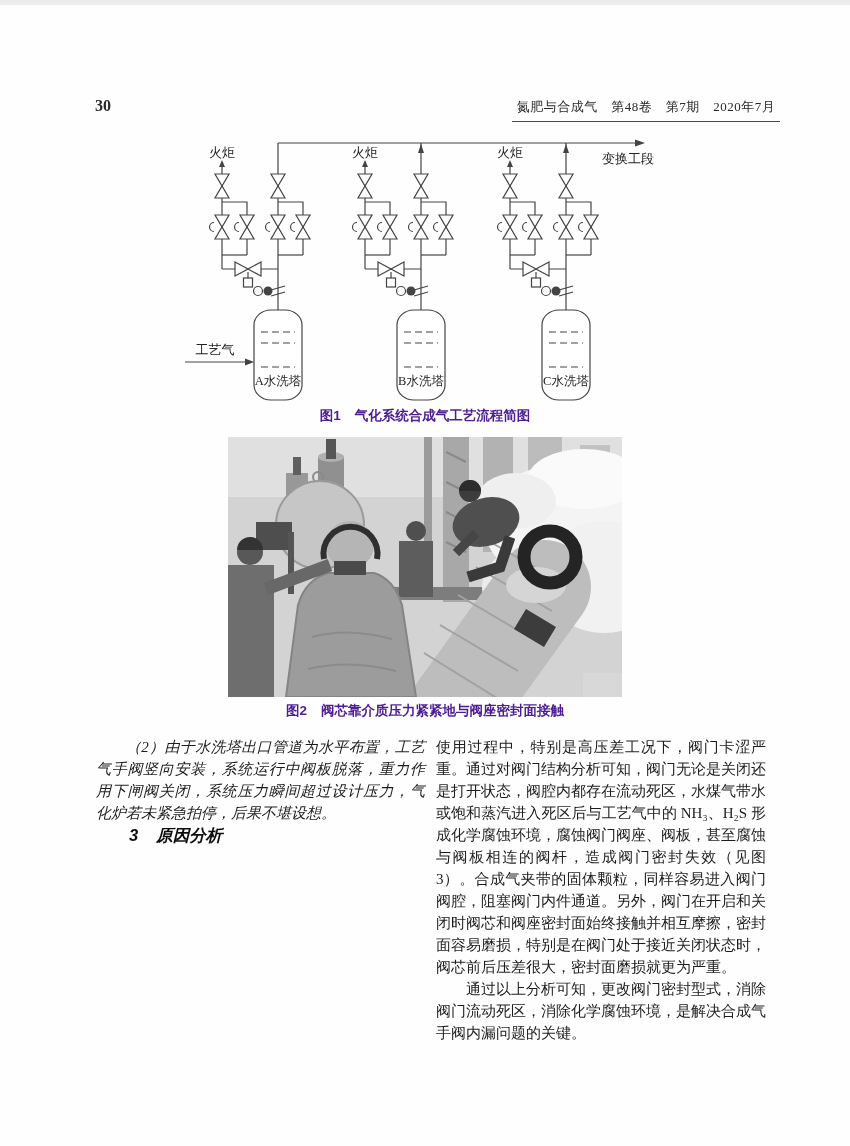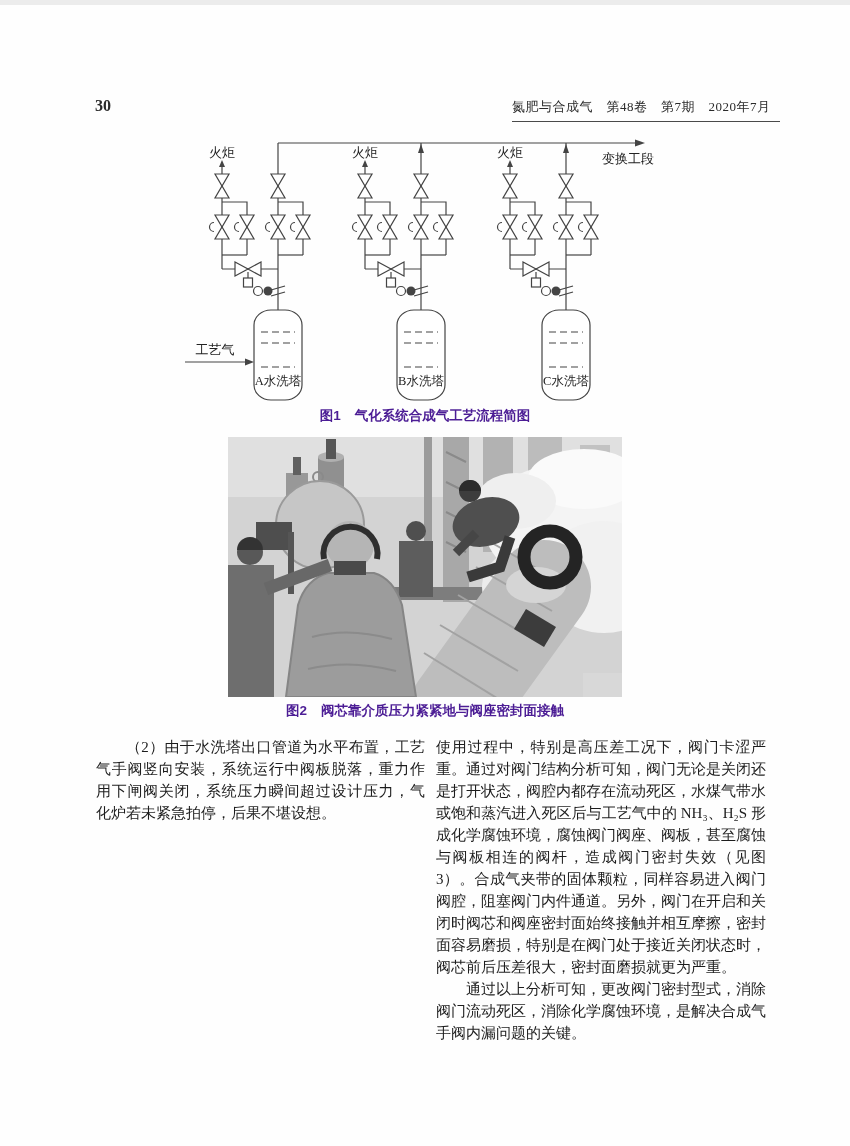--- a/index.html
+++ b/index.html
@@ -1,31 +1,31 @@
 <!DOCTYPE html>
 <html><head>
 <meta charset="utf-8">
 <style>
   html,body{margin:0;padding:0;background:#ffffff;}
   .page{position:relative;width:850px;height:1146px;background:#fefefe;overflow:hidden;
         font-family:"Liberation Serif",serif;color:#1f1f1f;}
   .scan-edge{position:absolute;top:0;left:0;width:850px;height:5px;background:#ececec;}
   .page-number{position:absolute;top:97px;left:95px;font-size:16px;font-weight:600;color:#2a2a2a;}
-  .journal-header{position:absolute;top:98px;left:512px;width:268px;text-align:left;
+  .journal-header{position:absolute;top:98px;left:512px;width:268px;text-align:center;
         font-size:13px;letter-spacing:.5px;color:#2a2a2a;padding-bottom:5px;border-bottom:1.4px solid #4a4a4a;}
   .fig1-svg{position:absolute;top:133px;left:185px;}
   .fig-caption{position:absolute;left:0;width:850px;text-align:center;
         font-family:"Liberation Sans",sans-serif;font-weight:bold;font-size:13.5px;color:#4c1d95;}
   .fig1-caption{top:407px;}
   .fig2-caption{top:702px;}
   .fig-caption .cap-label{margin-right:14px;}
   .photo{position:absolute;top:437px;left:228px;width:394px;height:260px;}
   .col{position:absolute;top:736px;width:330px;font-size:15px;line-height:22px;
         text-align:justify;text-justify:inter-ideograph;color:#1c1c1c;}
-  .col-left{left:96px;width:329px;}
+  .col-left{left:96px;width:329px;font-style:italic;}
   .col-right{left:436px;}
   .col p{margin:0;text-indent:2em;}
   .col p.no-indent{text-indent:0;}
   .section-heading{font-family:"Liberation Sans",sans-serif;font-weight:bold;font-size:16.5px;
         color:#0d0d0d;margin:13px 0 10px 0;text-indent:0;}
   .section-heading .sec-num{margin-right:18px;}
   svg text{font-family:"Liberation Serif",serif;fill:#222;}
 </style>
 </head>
 <body>
@@ -204,19 +204,22 @@
     </g>
     <rect x="355" y="236" width="39" height="24" fill="#d8d8d8"></rect>
   </svg>
 
   <div class="fig-caption fig2-caption">
     <span class="cap-label">图2</span><span>阀芯靠介质压力紧紧地与阀座密封面接触</span>
   </div>
 
   <div class="col col-left">
     <p>（2）由于水洗塔出口管道为水平布置，工艺气手阀竖向安装，系统运行中阀板脱落，重力作用下闸阀关闭，系统压力瞬间超过设计压力，气化炉若未紧急拍停，后果不堪设想。</p>
+    <p class="section-heading">
+      <span class="sec-num">3</span><span>原因分析</span>
+    </p>
   </div>
 
   <div class="col col-right">
     <p class="no-indent">使用过程中，特别是高压差工况下，阀门卡涩严重。通过对阀门结构分析可知，阀门无论是关闭还是打开状态，阀腔内都存在流动死区，水煤气带水或饱和蒸汽进入死区后与工艺气中的 NH₃、H₂S 形成化学腐蚀环境，腐蚀阀门阀座、阀板，甚至腐蚀与阀板相连的阀杆，造成阀门密封失效（见图3）。合成气夹带的固体颗粒，同样容易进入阀门阀腔，阻塞阀门内件通道。另外，阀门在开启和关闭时阀芯和阀座密封面始终接触并相互摩擦，密封面容易磨损，特别是在阀门处于接近关闭状态时，阀芯前后压差很大，密封面磨损就更为严重。</p>
     <p>通过以上分析可知，更改阀门密封型式，消除阀门流动死区，消除化学腐蚀环境，是解决合成气手阀内漏问题的关键。</p>
   </div>
 </div>
 
 </body></html>

